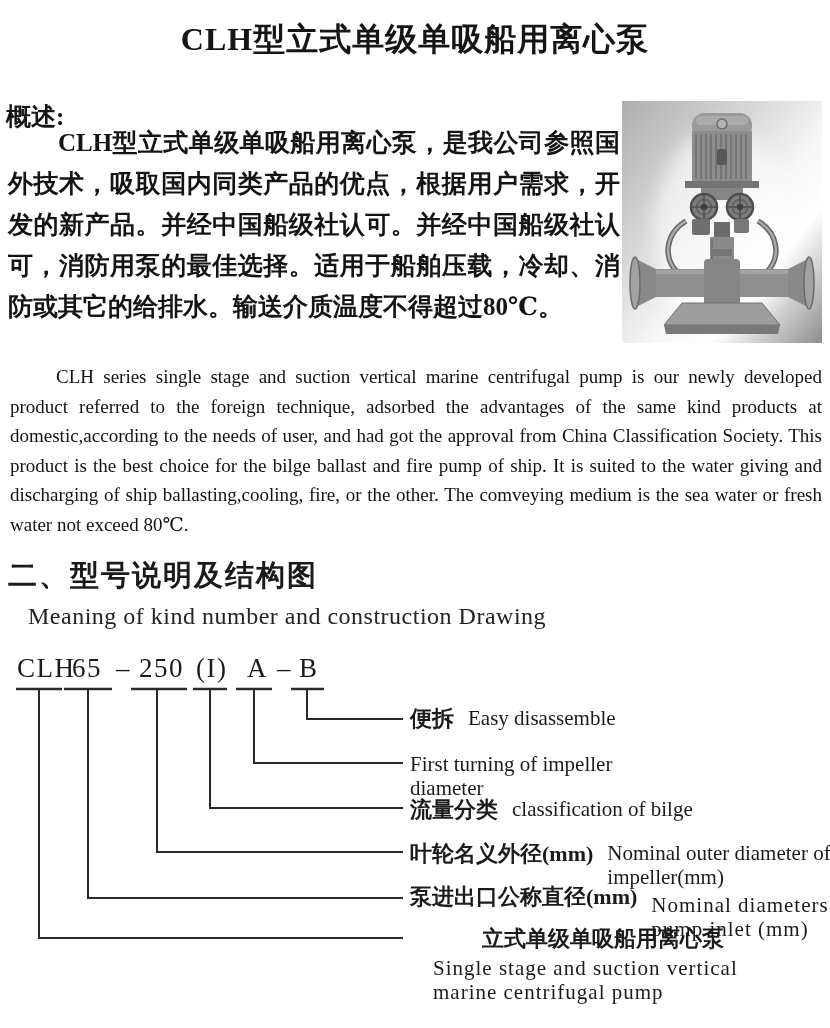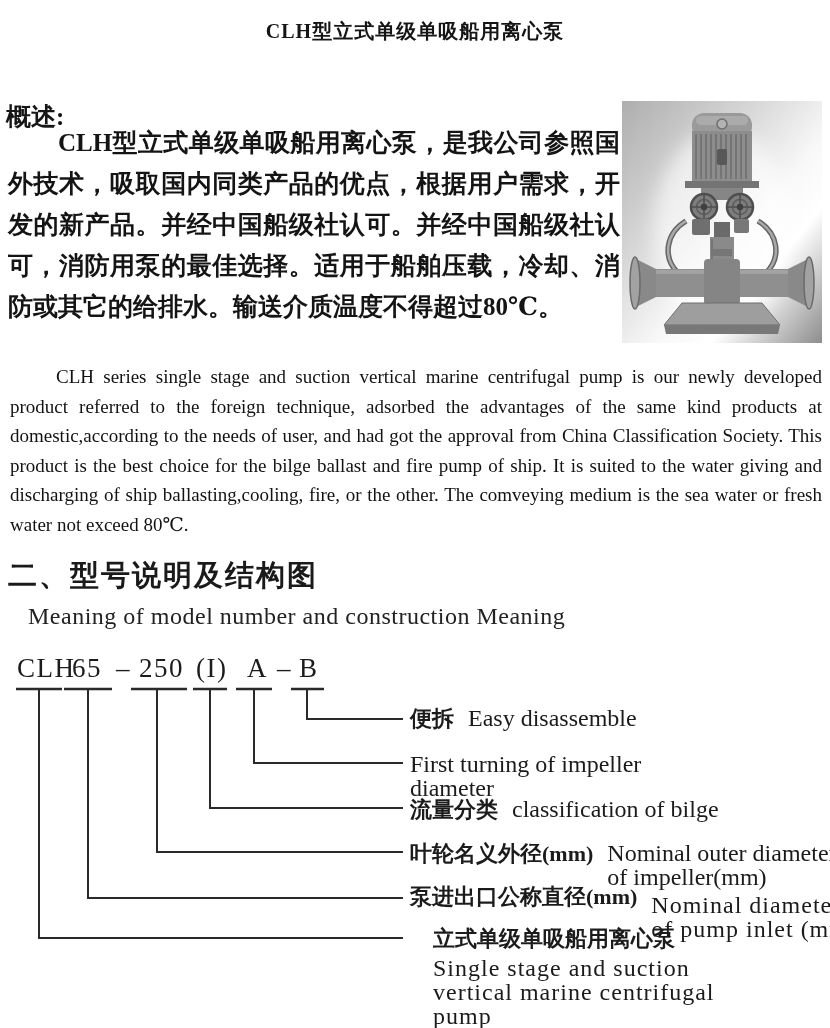--- a/index.html
+++ b/index.html
@@ -5,21 +5,21 @@
   html,body{margin:0;padding:0;}
   body{
     width:830px;height:1028px;background:#ffffff;position:relative;
     font-family:"Liberation Serif","DejaVu Serif",serif;color:#111;
     overflow:hidden;
   }
   .abs{position:absolute;}
   
   .doc-title{
     top:18px;left:0;width:830px;text-align:center;
-    font-size:20px;font-weight:700;letter-spacing:1px;color:#151515;
+    font-size:32px;font-weight:700;letter-spacing:1px;color:#151515;
   }
   
   .overview-heading{
     top:100px;left:6px;font-size:25px;font-weight:700;color:#161616;
   }
   .cn-paragraph{
     top:122px;left:8px;width:612px;
     font-size:25px;line-height:41px;font-weight:700;color:#141414;
     text-indent:2em;text-align:justify;
   }
@@ -44,22 +44,22 @@
   .seg-clh{left:17px;} .seg-65{left:72px;} .seg-d1{left:116px;}
   .seg-250{left:139px;text-align:center;} .seg-i{left:196px;} .seg-a{left:247px;}
   .seg-d2{left:277px;} .seg-b{left:299px;}
   
   .overlay-svg{left:0;top:0;pointer-events:none;}
   
   .lbl{
     position:absolute;left:410px;display:flex;align-items:flex-start;gap:14px;
     color:#1b1b1b;
   }
-  .lbl .cn{font-size:22px;font-weight:600;white-space:nowrap;line-height:25px;}
-  .lbl .en{font-size:24px;line-height:24px;}
+  .lbl .cn{font-size:22px;font-weight:600;white-space:nowrap;line-height:25px;text-align:center;}
+  .lbl .en{font-size:21px;line-height:24px;}
   .lbl-0{top:706px;}
   .lbl-1{top:752px;} .lbl-1 .en{width:250px;}
   .lbl-2{top:797px;}
   .lbl-3{top:841px;} .lbl-3 .en{width:254px;}
   .lbl-4{top:884px;} .lbl-4 .en{width:228px;letter-spacing:1px;margin-top:9px;}
   .lbl-5{top:926px;display:block;margin-left:23px;}
   .lbl-5 .cn{display:block;margin-bottom:5px;}
   .lbl-5 .en{display:block;width:340px;letter-spacing:1px;line-height:24px;}
   
   .pump-photo{left:622px;top:101px;}
@@ -148,21 +148,21 @@
     <polygon points="60,202 140,202 158,224 42,224" fill="#9e9e9e" stroke="#6f6f6f" stroke-width="1"></polygon>
     <polygon points="42,224 158,224 156,233 44,233" fill="#787878"></polygon>
   </g>
 </svg>
 
 <div class="abs cn-paragraph">CLH型立式单级单吸船用离心泵，是我公司参照国外技术，吸取国内同类产品的优点，根据用户需求，开发的新产品。并经中国船级社认可。并经中国船级社认可，消防用泵的最佳选择。适用于船舶压载，冷却、消防或其它的给排水。输送介质温度不得超过80℃。</div>
 
 <div class="abs en-paragraph">CLH series single stage and suction vertical marine centrifugal pump is our newly developed product referred to the foreign technique, adsorbed the advantages of the same kind products at domestic,according to the needs of user, and had got the approval from China Classification Society. This product is the best choice for the bilge ballast and fire pump of ship. It is suited to the water giving and discharging of ship ballasting,cooling, fire, or the other. The comveying medium is the sea water or fresh water not exceed 80℃.</div>
 
 <div class="abs sec2-cn">二、型号说明及结构图</div>
-<div class="abs sec2-en">Meaning of model number and construction Meaning</div>
+<div class="abs sec2-en">Meaning of kind number and construction Drawing</div>
 
 <span class="seg seg-clh">CLH</span>
 <span class="seg seg-65">65</span>
 <span class="seg seg-d1">–</span>
 <span class="seg seg-250">250</span>
 <span class="seg seg-i">(I)</span>
 <span class="seg seg-a">A</span>
 <span class="seg seg-d2">–</span>
 <span class="seg seg-b">B</span>
 

